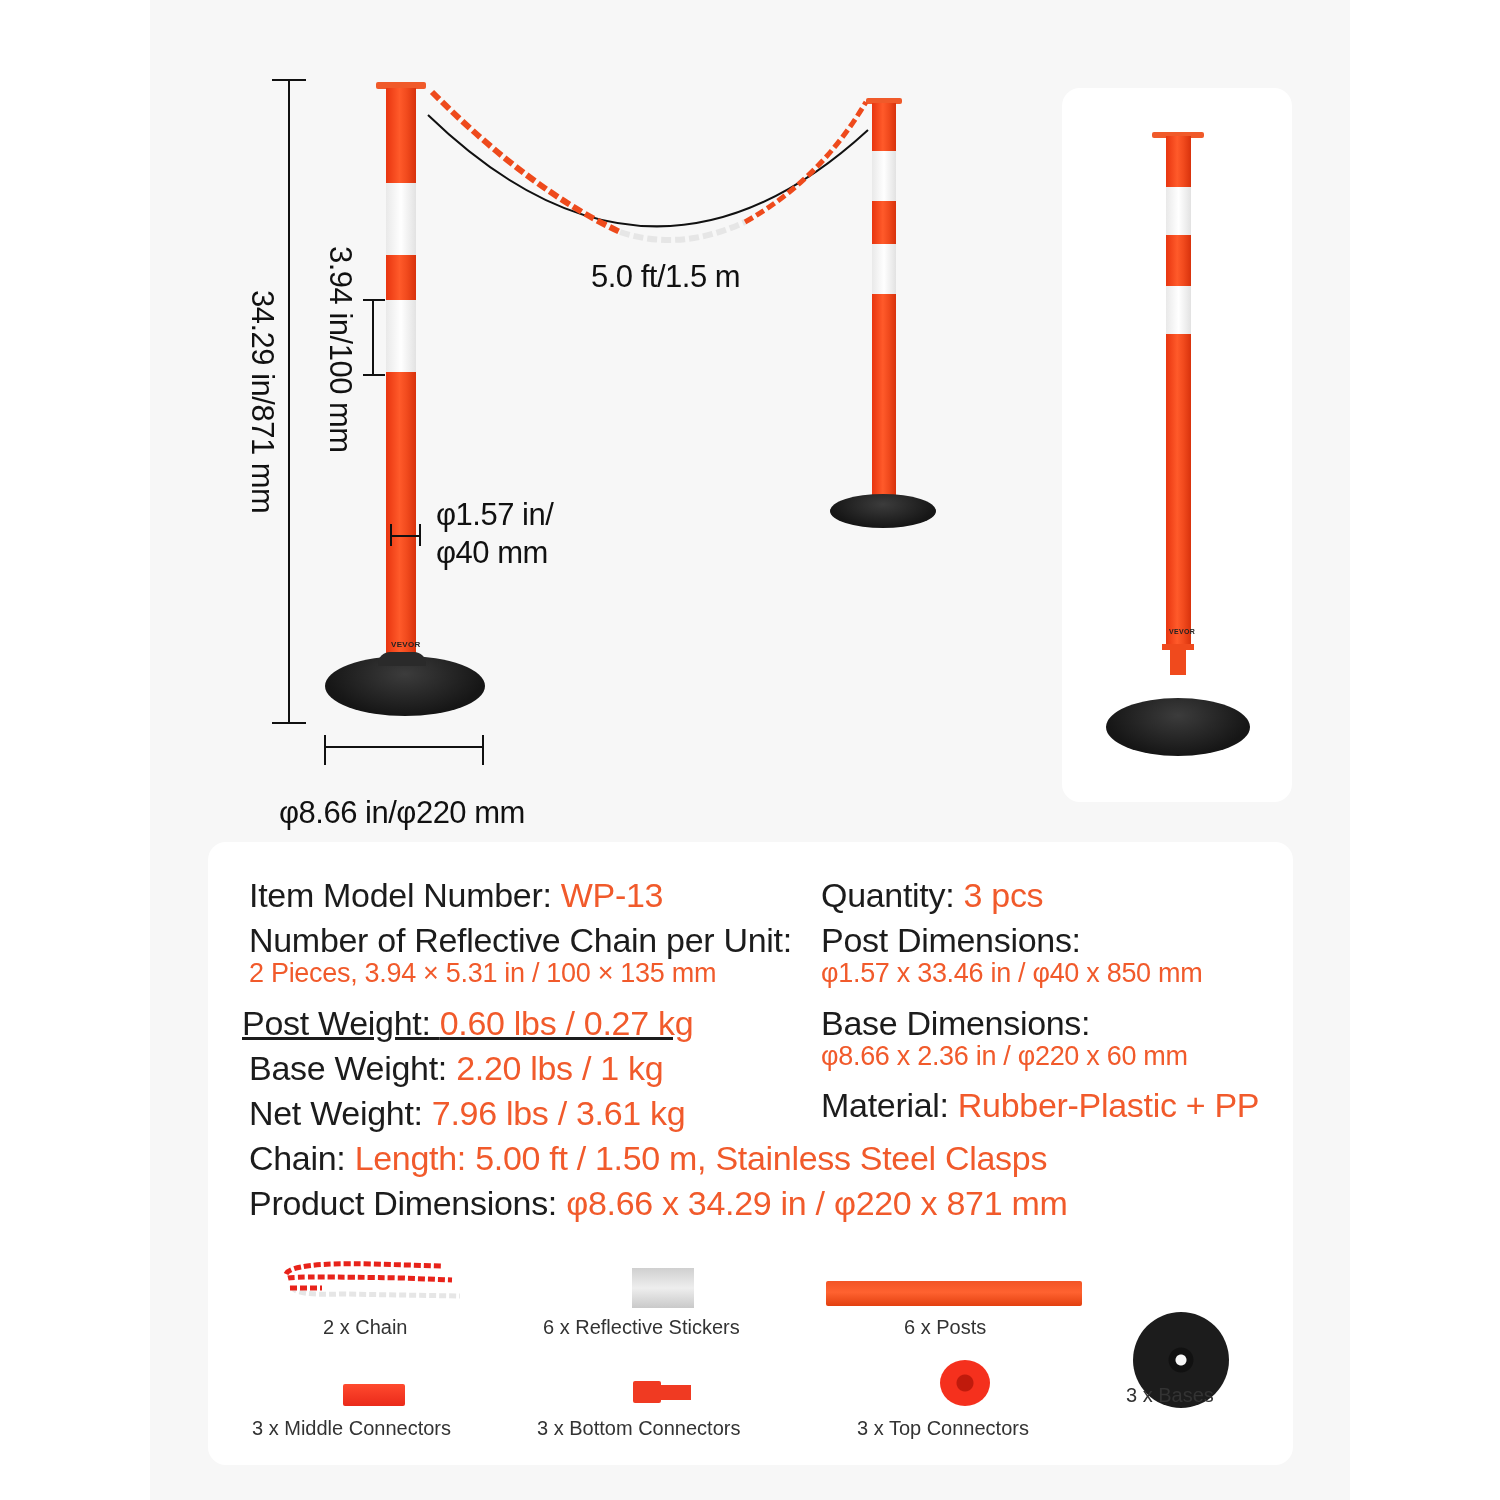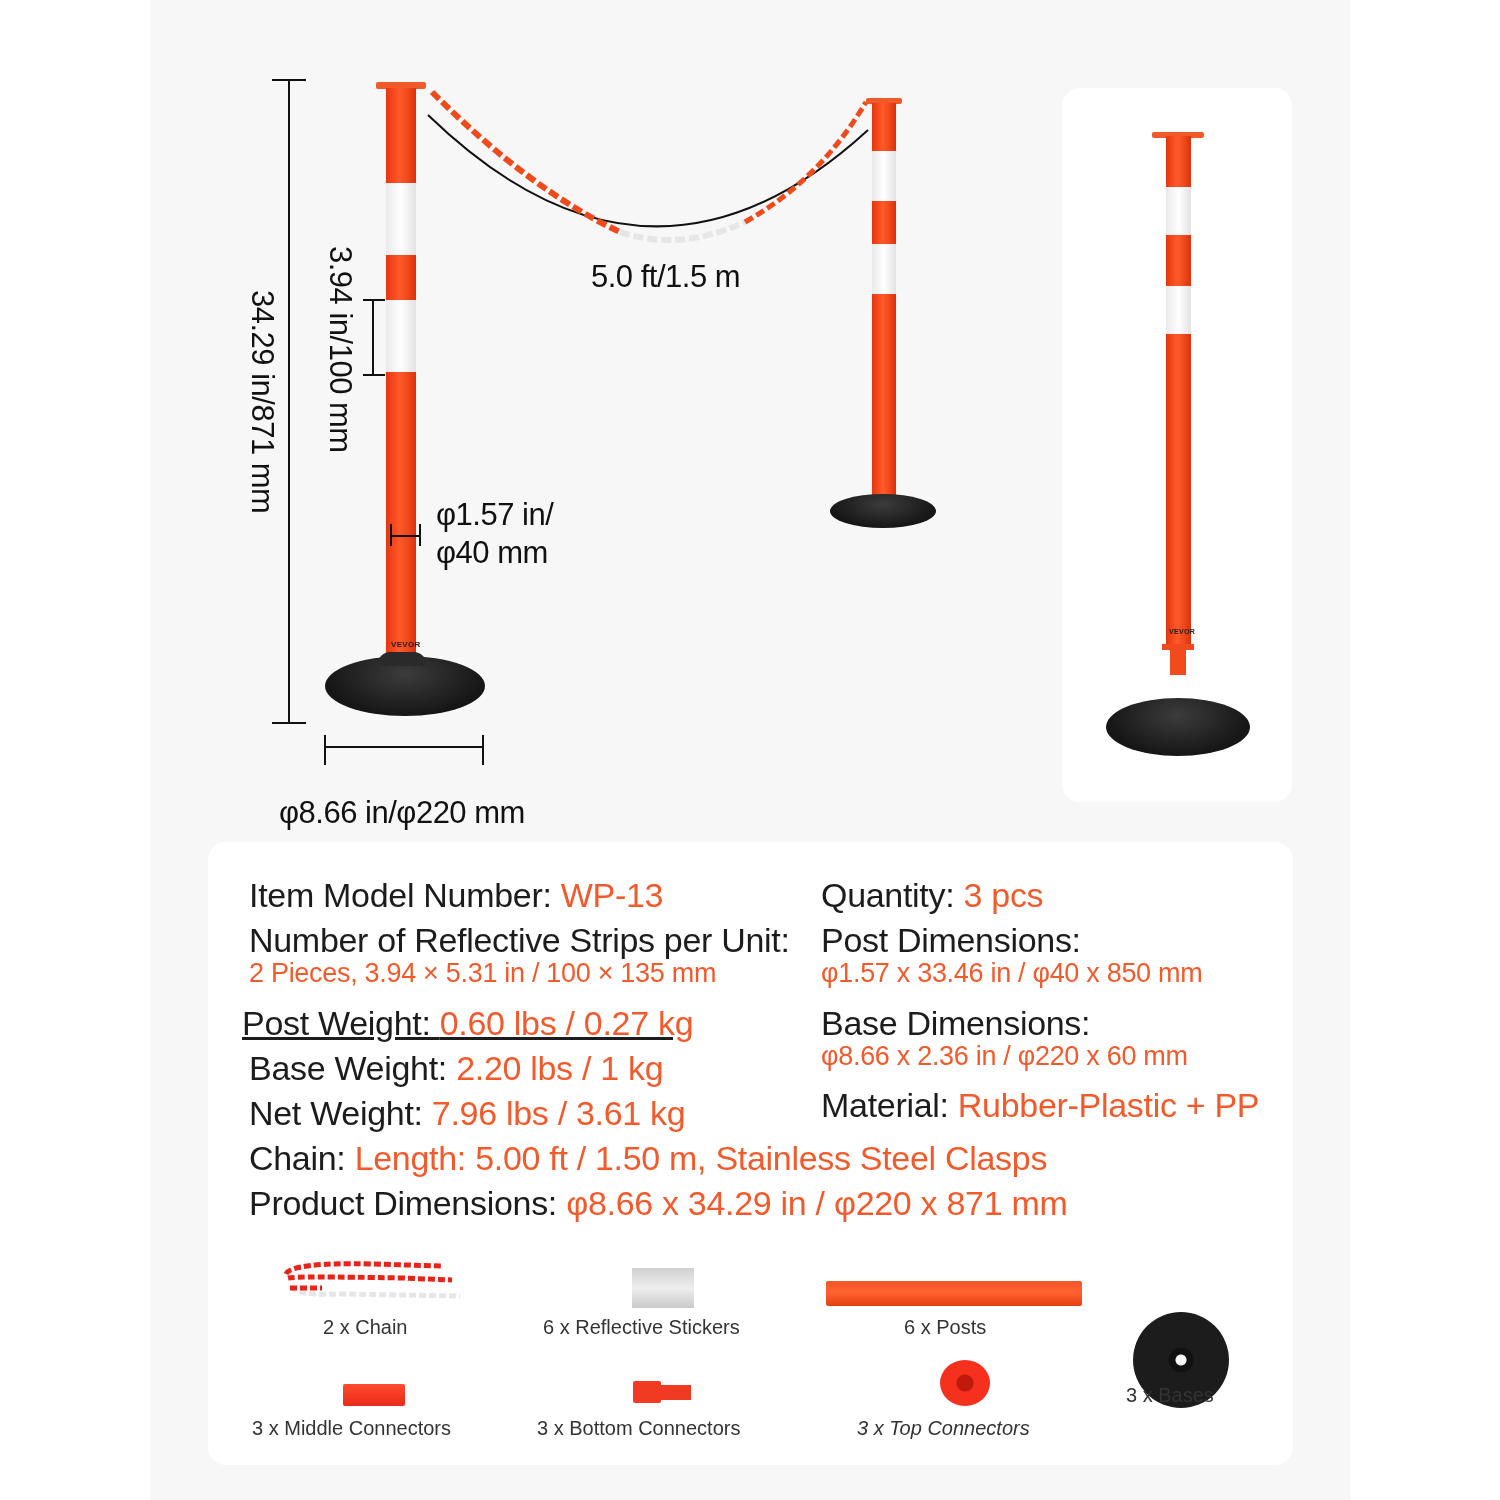--- a/index.html
+++ b/index.html
@@ -85,21 +85,21 @@
   <div class="abs" style="left:100px;top:556px;width:32px;height:6px;background:#f04a1d;"></div>
   <div class="abs" style="left:108px;top:562px;width:16px;height:25px;background:#f04a1d;"></div>
   <div class="base" style="left:44px;top:610px;width:144px;height:58px;"></div>
 </div>
 
 <div class="spec-card"></div>
 
 <div class="spec" style="left:249px;top:876px;">
   <span>Item Model Number: </span><span class="v">WP-13</span>
 </div>
-<div class="spec" style="left:249px;top:921px;">Number of Reflective Strips per Unit:</div>
+<div class="spec" style="left:249px;top:921px;">Number of Reflective Chain per Unit:</div>
 <div class="acc" style="left:249px;top:958px;">2 Pieces, 3.94 × 5.31 in / 100 × 135 mm</div>
 <div class="spec" style="left:242px;top:1004px;text-decoration:underline;">
   <span>Post Weight: </span><span class="v">0.60 lbs / 0.27 kg</span>
 </div>
 <div class="spec" style="left:249px;top:1049px;">
   <span>Base Weight: </span><span class="v">2.20 lbs / 1 kg</span>
 </div>
 <div class="spec" style="left:249px;top:1094px;">
   <span>Net Weight: </span><span class="v">7.96 lbs / 3.61 kg</span>
 </div>
@@ -142,14 +142,14 @@
   <div class="part-label" style="left:1126px;top:1384px;">3 x Bases</div>
 
   <div class="abs" style="left:343px;top:1384px;width:62px;height:22px;background:linear-gradient(180deg,#ff4a2e,#ea2a1a);border-radius:2px;"></div>
   <div class="part-label" style="left:252px;top:1417px;">3 x Middle Connectors</div>
 
   <div class="abs" style="left:633px;top:1381px;width:28px;height:22px;background:#f03a22;border-radius:2px;"></div>
   <div class="abs" style="left:660px;top:1385px;width:31px;height:15px;background:#f03a22;"></div>
   <div class="part-label" style="left:537px;top:1417px;">3 x Bottom Connectors</div>
 
   <div class="abs" style="left:940px;top:1360px;width:50px;height:46px;border-radius:50%;background:radial-gradient(circle,#c01a0c 0 8px,#f5301d 9px);"></div>
-  <div class="part-label" style="left:857px;top:1417px;font-style:italic;">3 x Top Connectors</div>
+  <div class="part-label" style="left:857px;top:1417px;">3 x Top Connectors</div>
 </div>
 
 </body></html>

